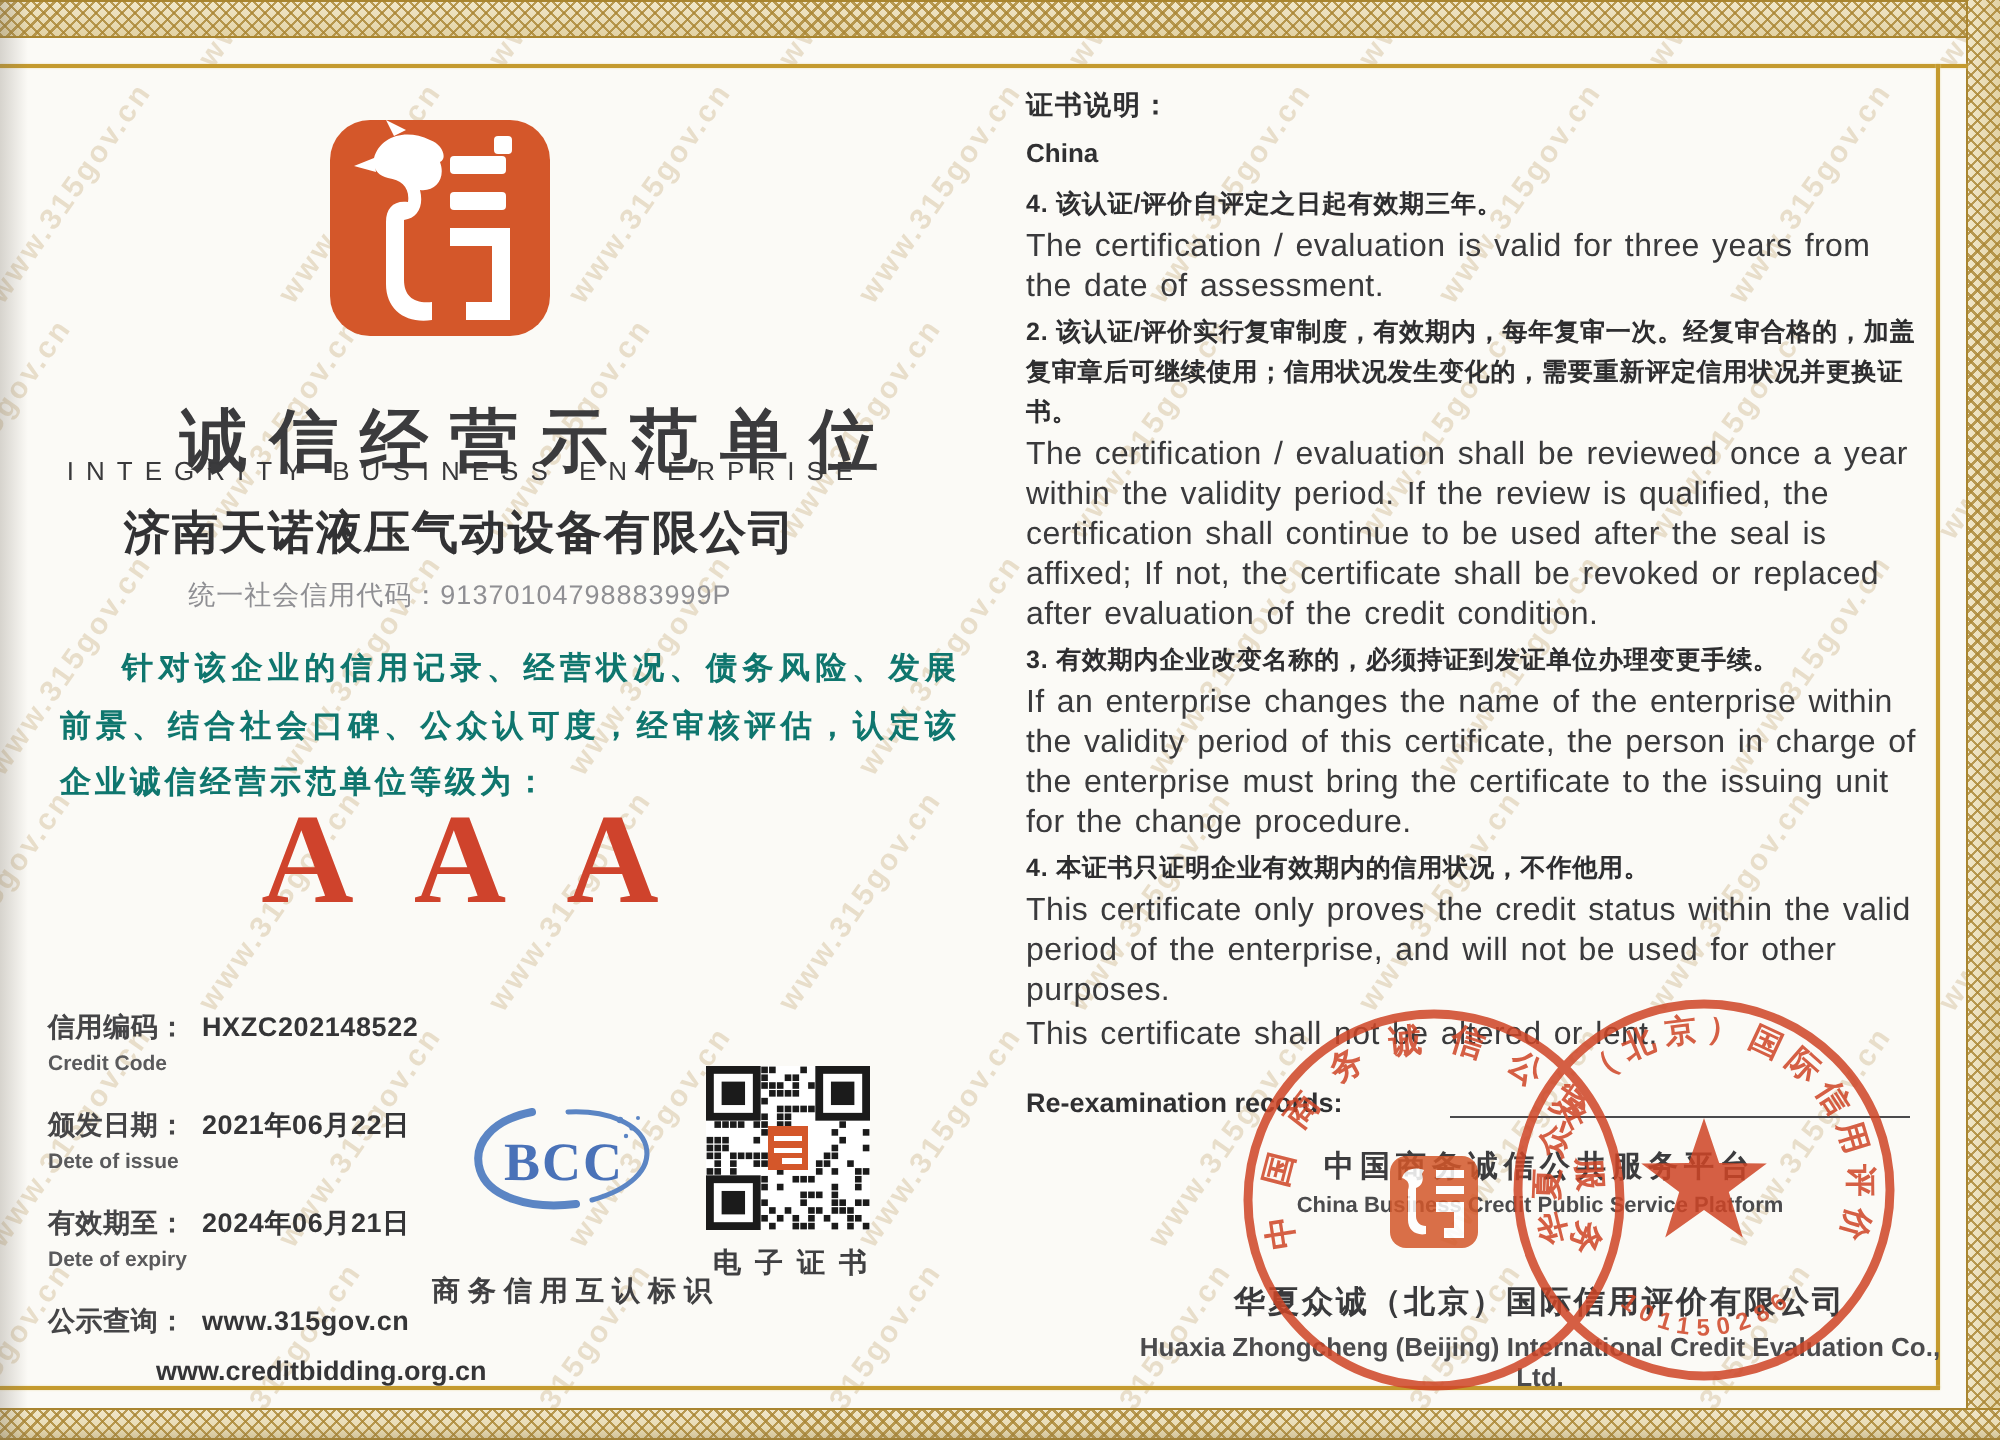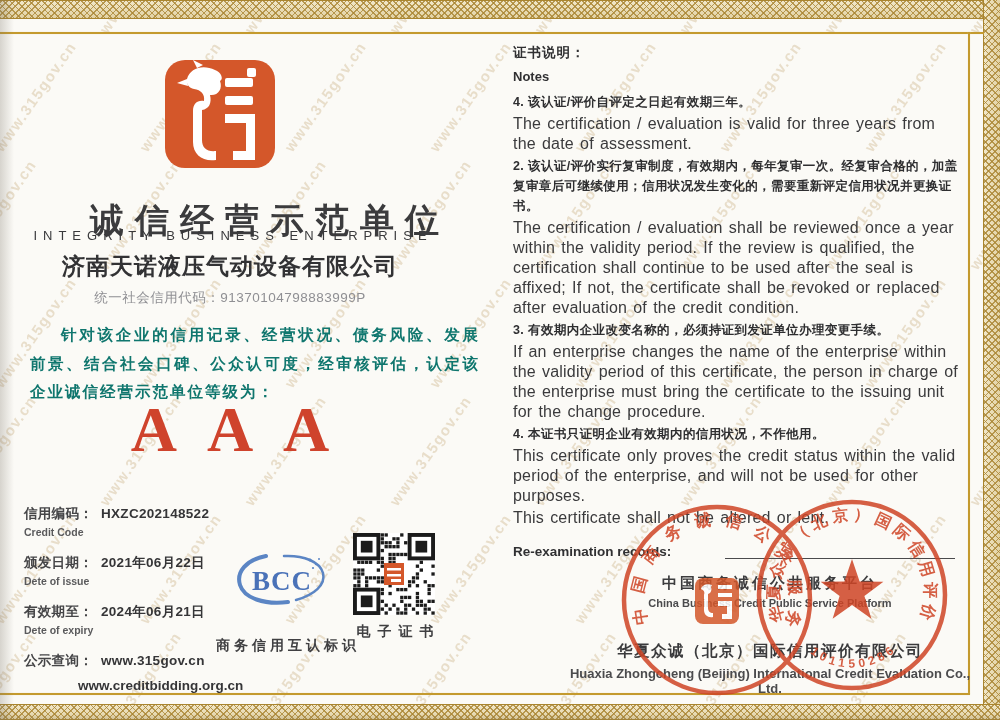--- a/index.html
+++ b/index.html
@@ -346,21 +346,21 @@
           <rect x="34" y="35" width="14" height="2.5" fill="#fff"></rect>
           <rect x="34" y="41" width="14" height="2.5" fill="#fff"></rect>
           <rect x="38" y="46" width="10" height="3" fill="#fff"></rect>
         </svg>
     </div>
     <div class="qr-label">电子证书</div>
   </div>
 
   <div class="right-col">
     <p class="notes-h-cn">证书说明：</p>
-    <p class="notes-h-en">Notes</p>
+    <p class="notes-h-en">China</p>
 
     <p class="note-cn">4. 该认证/评价自评定之日起有效期三年。</p>
     <p class="note-en">The certification / evaluation is valid for three years from the date of assessment.</p>
     <p class="note-cn">2. 该认证/评价实行复审制度，有效期内，每年复审一次。经复审合格的，加盖复审章后可继续使用；信用状况发生变化的，需要重新评定信用状况并更换证书。</p>
     <p class="note-en">The certification / evaluation shall be reviewed once a year within the validity period. If the review is qualified, the certification shall continue to be used after the seal is affixed; If not, the certificate shall be revoked or replaced after evaluation of the credit condition.</p>
     <p class="note-cn">3. 有效期内企业改变名称的，必须持证到发证单位办理变更手续。</p>
     <p class="note-en">If an enterprise changes the name of the enterprise within the validity period of this certificate, the person in charge of the enterprise must bring the certificate to the issuing unit for the change procedure.</p>
     <p class="note-cn">4. 本证书只证明企业有效期内的信用状况，不作他用。</p>
     <p class="note-en">This certificate only proves the credit status within the valid period of the enterprise, and will not be used for other purposes.</p>
     <p class="note-en">This certificate shall not be altered or lent.</p>

